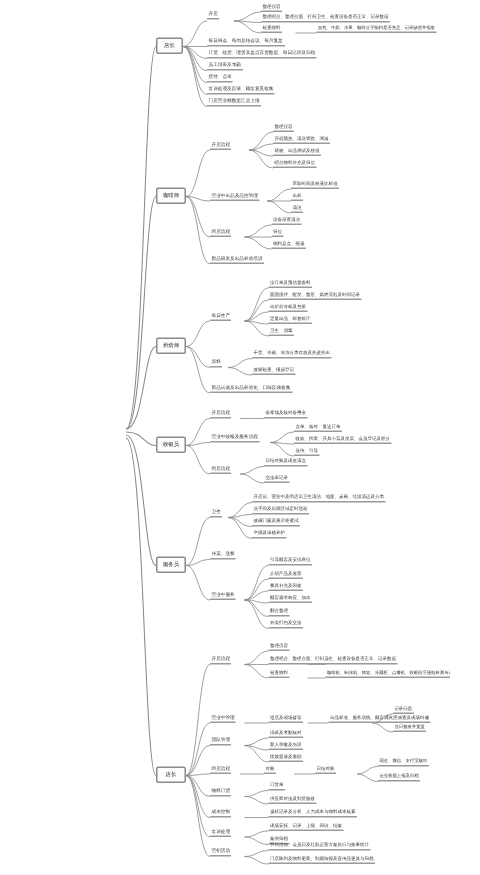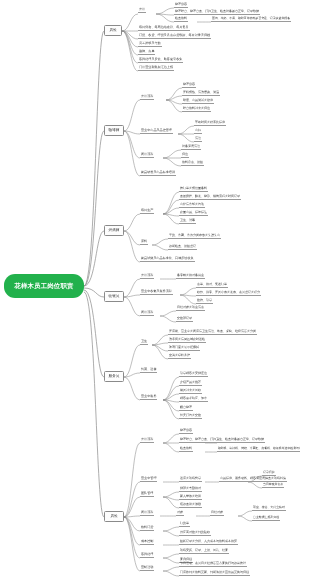--- a/index.html
+++ b/index.html
@@ -155,21 +155,20 @@
       <path d="M163,545 C171,545 171,545 179,545"></path>
 
       <path d="M163,558 C171,558 171,554 179,554"></path>
       <path d="M163,558 C171,558 171,563 179,563"></path>
 
       <path d="M163,571 C171,571 171,567 179,567"></path>
       <path d="M163,571 C171,571 171,576 179,576"></path>
     </g>
   </svg>
 
-  <div class="node root" style="left:4px;top:274px;width:80px;height:24px;">花样木员工岗位职责</div>
 
   <div class="node branch" style="left:104px;top:25px;width:18px;height:11px;">店长</div>
   <div class="node branch" style="left:104px;top:125px;width:20px;height:11px;">咖啡师</div>
   <div class="node branch" style="left:104px;top:225px;width:20px;height:11px;">烘焙师</div>
   <div class="node branch" style="left:104px;top:291px;width:20px;height:11px;">收银员</div>
   <div class="node branch" style="left:104px;top:371px;width:20px;height:11px;">服务员</div>
   <div class="node branch" style="left:104px;top:511px;width:20px;height:11px;">店长</div>
 
   <div class="node leaf" style="left:138px;top:8px;">开店</div>
   <div class="node leaf l2" style="left:174px;top:3px;">整理仪容</div>

